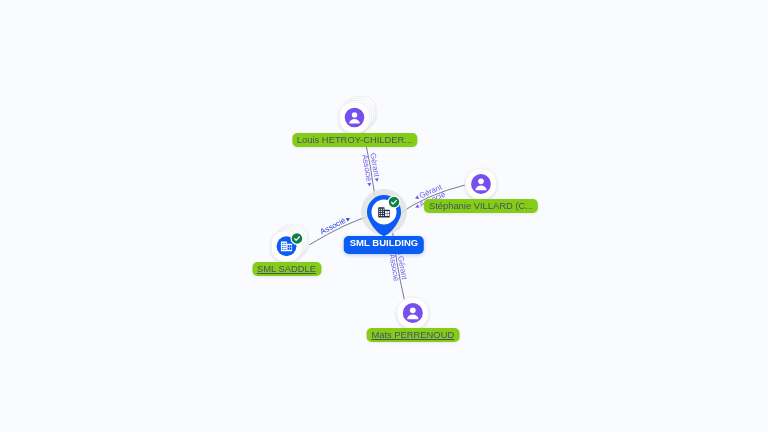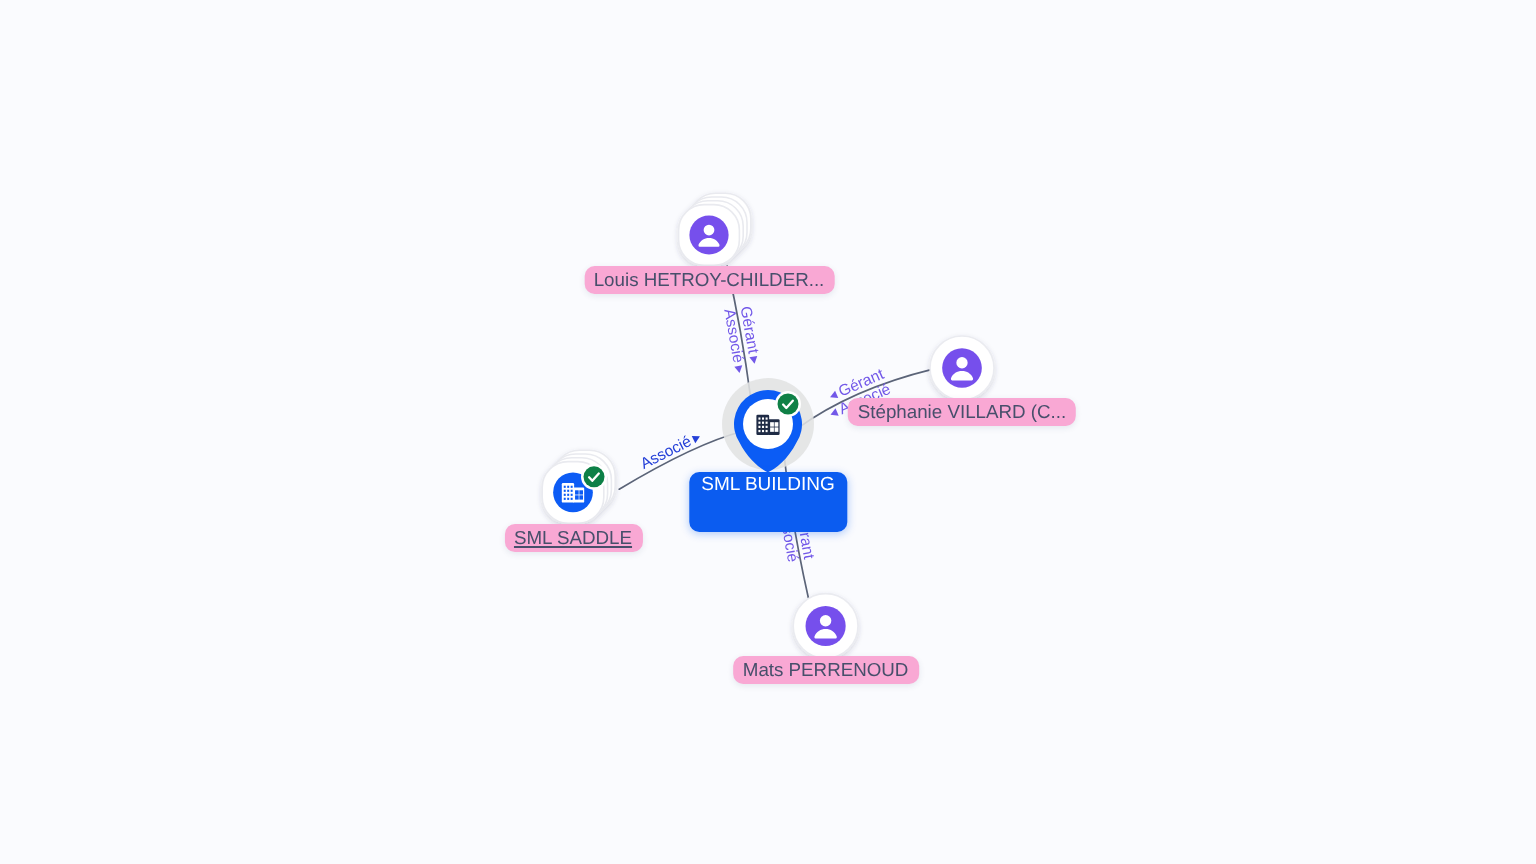--- a/index.html
+++ b/index.html
@@ -2,27 +2,27 @@
 <html><head>
 <meta charset="utf-8">
 <title>Relationship graph</title>
 <style>
   html,body{margin:0;padding:0;}
   body{width:768px;height:432px;overflow:hidden;background:#fafbfe;
        font-family:"Liberation Sans",sans-serif;-webkit-font-smoothing:antialiased;}
   #stage{position:relative;width:768px;height:432px;background:#fafbfe;}
   svg.layer{position:absolute;left:0;top:0;width:768px;height:432px;overflow:visible;opacity:.999;}
   #label-layer{position:absolute;left:0;top:0;width:768px;height:432px;opacity:.999;}
-  .nodelabel{position:absolute;border-radius:5px;background:#f9a8d4;
+  .nodelabel{position:absolute;border-radius:5px;background:#84cc16;
         color:#474f6b;font-size:9.4px;line-height:14px;white-space:nowrap;
         padding:0 5px;height:14px;box-shadow:0 1px 3px rgba(40,55,100,.10);
         transform:translate(-50%,0);}
   .nodelabel.selected{background:#0b5cf0;color:#ffffff;font-size:9.5px;
-        line-height:14.5px;height:30px;padding:0 6px;border-radius:5px;
-        box-shadow:0 1px 4px rgba(11,92,240,.30);}
+        line-height:14.5px;height:18px;padding:0 6px;border-radius:5px;
+        box-shadow:0 1px 4px rgba(11,92,240,.30);font-weight:bold;}
 </style>
 </head>
 <body>
 
 <div id="stage">
   <svg class="layer" id="edge-layer">
       <g>
         <path d="M363.6,133 Q371,166 375.2,198" fill="none" stroke="#5b6478" stroke-width="0.85" stroke-linecap="round"></path>
       </g>
       <g>
@@ -158,16 +158,16 @@
           <circle cx="297" cy="238.39999999999998" r="6.5" fill="#fff"></circle>
           <circle cx="297" cy="238.39999999999998" r="5.25" fill="#0f8046"></circle>
           <path d="M 294.55 238.64999999999998 l 1.6 1.75 l 3.25 -3.65" fill="none" stroke="#fff" stroke-width="1.15" stroke-linecap="round" stroke-linejoin="round"></path>
         </g>
       </g>
     </svg>
   <div id="label-layer">
       <div class="nodelabel selected" style="left: 384px; top: 236px;">SML BUILDING</div>
       <div class="nodelabel" style="left: 354.5px; top: 133px;">Louis HETROY-CHILDER...</div>
       <div class="nodelabel" style="left: 481px; top: 199px;">Stéphanie VILLARD (C...</div>
-      <div class="nodelabel" style="left: 412.8px; top: 328px;">Mats PERRENOUD</div>
+      <div class="nodelabel" style="left: 412.8px; top: 328px; text-decoration: underline;">Mats PERRENOUD</div>
       <div class="nodelabel" style="left: 286.5px; top: 262px; text-decoration: underline;">SML SADDLE</div>
     </div>
 </div>
 
 </body></html>

